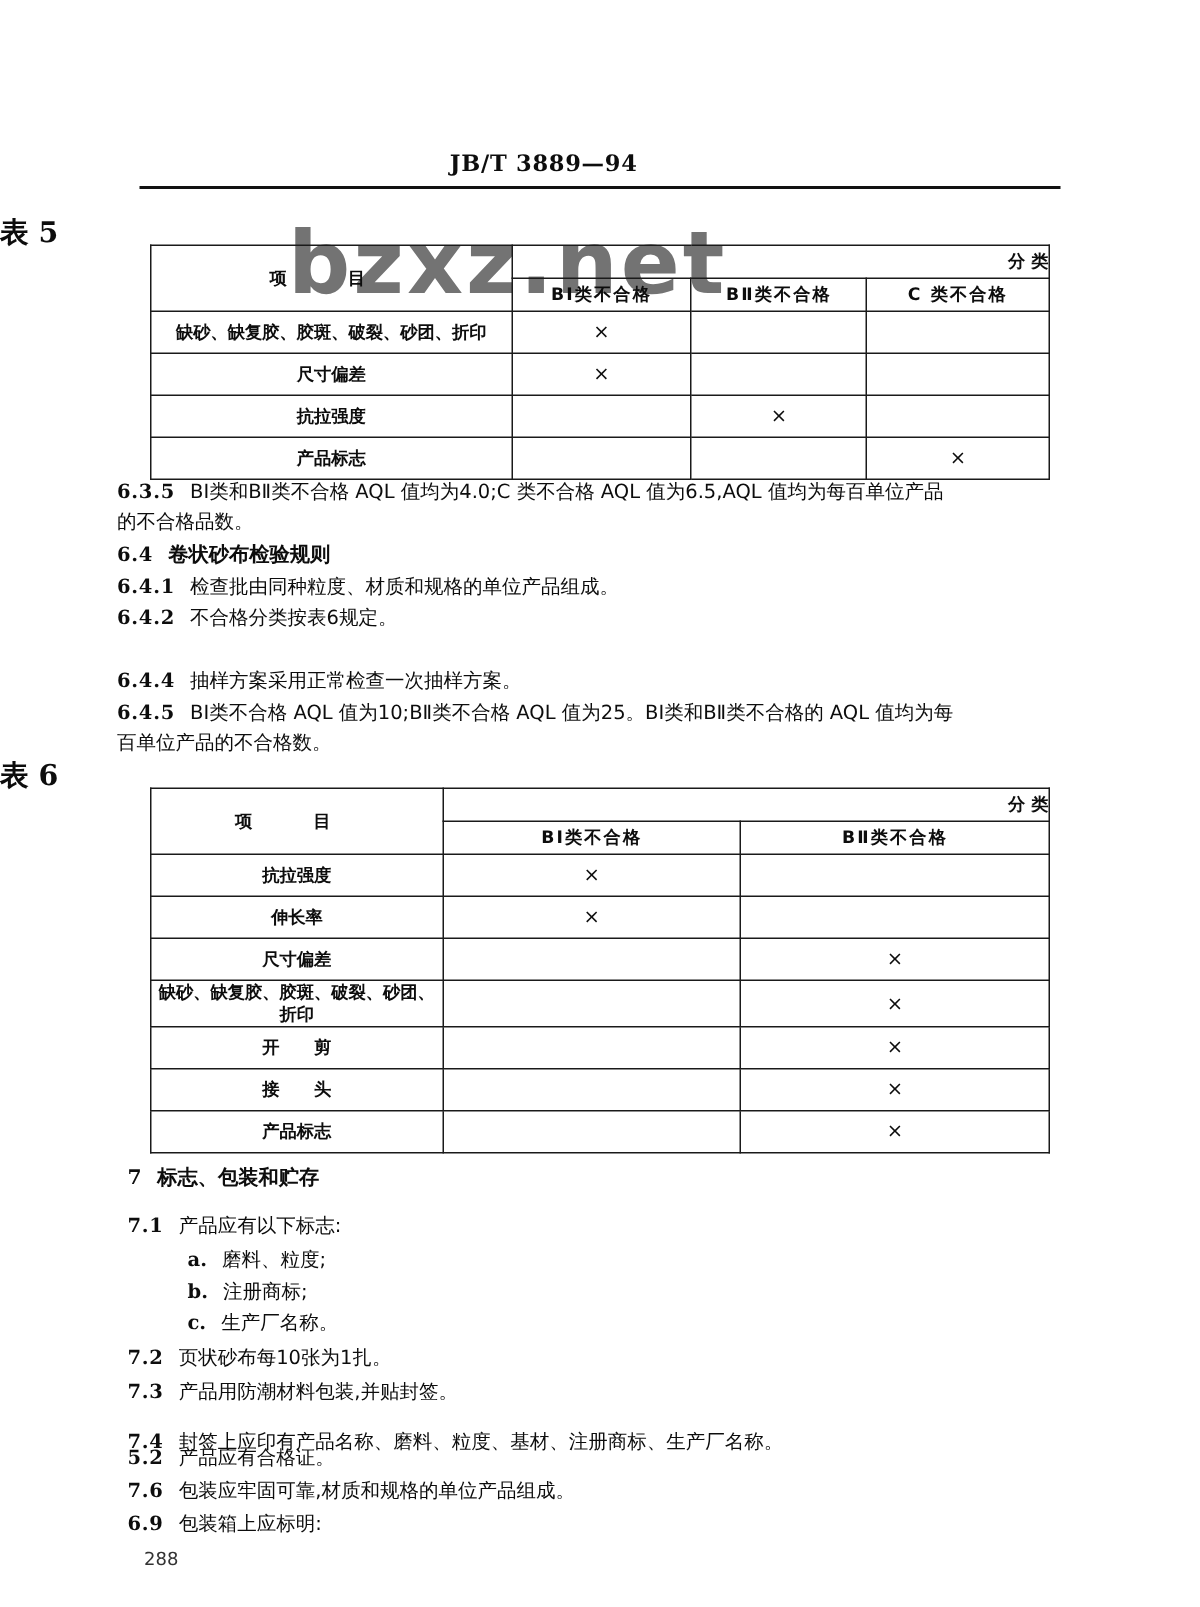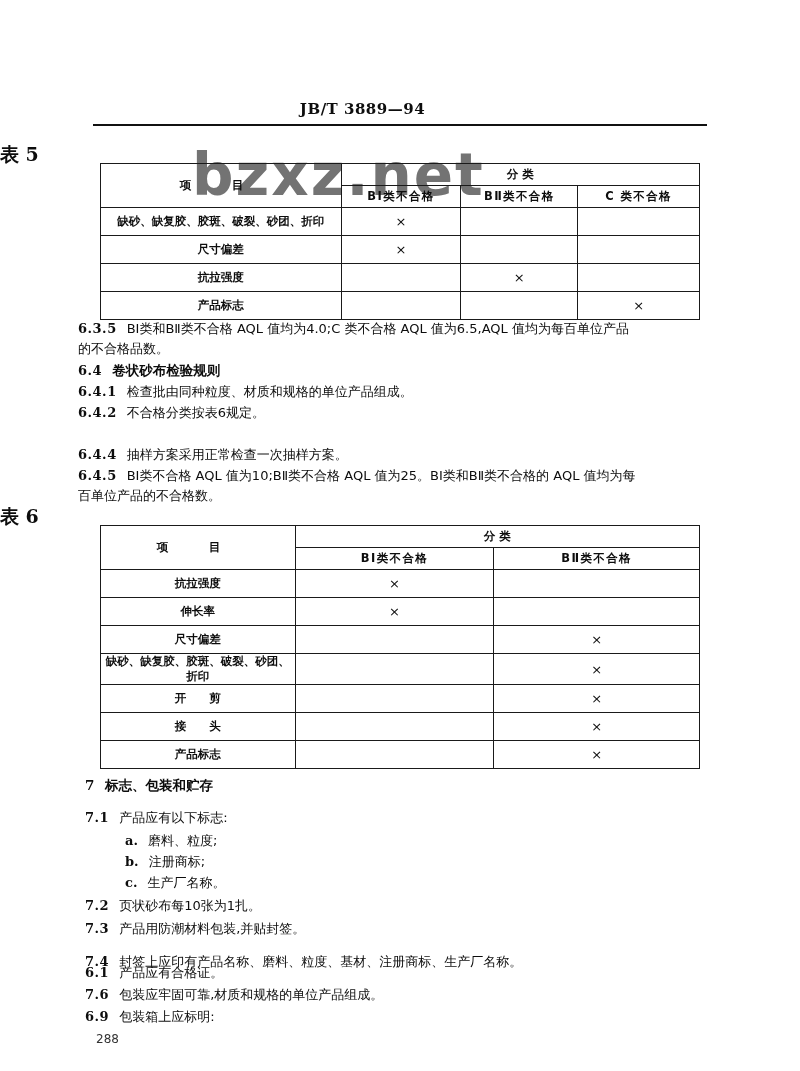--- a/index.html
+++ b/index.html
@@ -83,21 +83,21 @@
   table.doc td, table.doc th {
     border: 1px solid #1a1a1a;
     padding: 0;
     text-align: center;
     vertical-align: middle;
     font-weight: bold;
     font-size: 11.5px;
     background: transparent;
   }
   table.doc .hdr-tall { height: 42px; }
-  table.doc .hdr-top  { height: 21px; }
+  table.doc .hdr-top  { height: 21px; text-align: right; }
   table.doc .hdr-sub  { height: 21px; }
   table.doc .body-row td { height: 27px; }
   .mark { font-size: 13px; font-weight: normal; }
   .sp { letter-spacing: 0.12em; }
   .wider-gap { letter-spacing: 1.6em; }
 
   #table5 { left: 100px; top: 163px; width: 600px; }
   #table6 { left: 100px; top: 525px; width: 600px; }
 
   
@@ -292,21 +292,21 @@
   <div class="para" style="left:85px; top:896px;">
     <span class="num">7.2</span><span class="lbl">页状砂布每10张为1扎。</span>
   </div>
   <div class="para" style="left:85px; top:919px;">
     <span class="num">7.3</span><span class="lbl">产品用防潮材料包装,并贴封签。</span>
   </div>
   <div class="para" style="left:85px; top:941px;margin-top:11px;">
     <span class="num">7.4</span><span class="lbl">封签上应印有产品名称、磨料、粒度、基材、注册商标、生产厂名称。</span>
   </div>
   <div class="para" style="left:85px; top:963px;">
-    <span class="num">6.1</span><span class="lbl">产品应有合格证。</span>
+    <span class="num">5.2</span><span class="lbl">产品应有合格证。</span>
   </div>
   <div class="para" style="left:85px; top:985px;">
     <span class="num">7.6</span><span class="lbl">包装应牢固可靠,材质和规格的单位产品组成。</span>
   </div>
   <div class="para" style="left:85px; top:1007px;">
     <span class="num">6.9</span><span class="lbl">包装箱上应标明:</span>
   </div>
 
   <div class="pageno">288</div>
 

